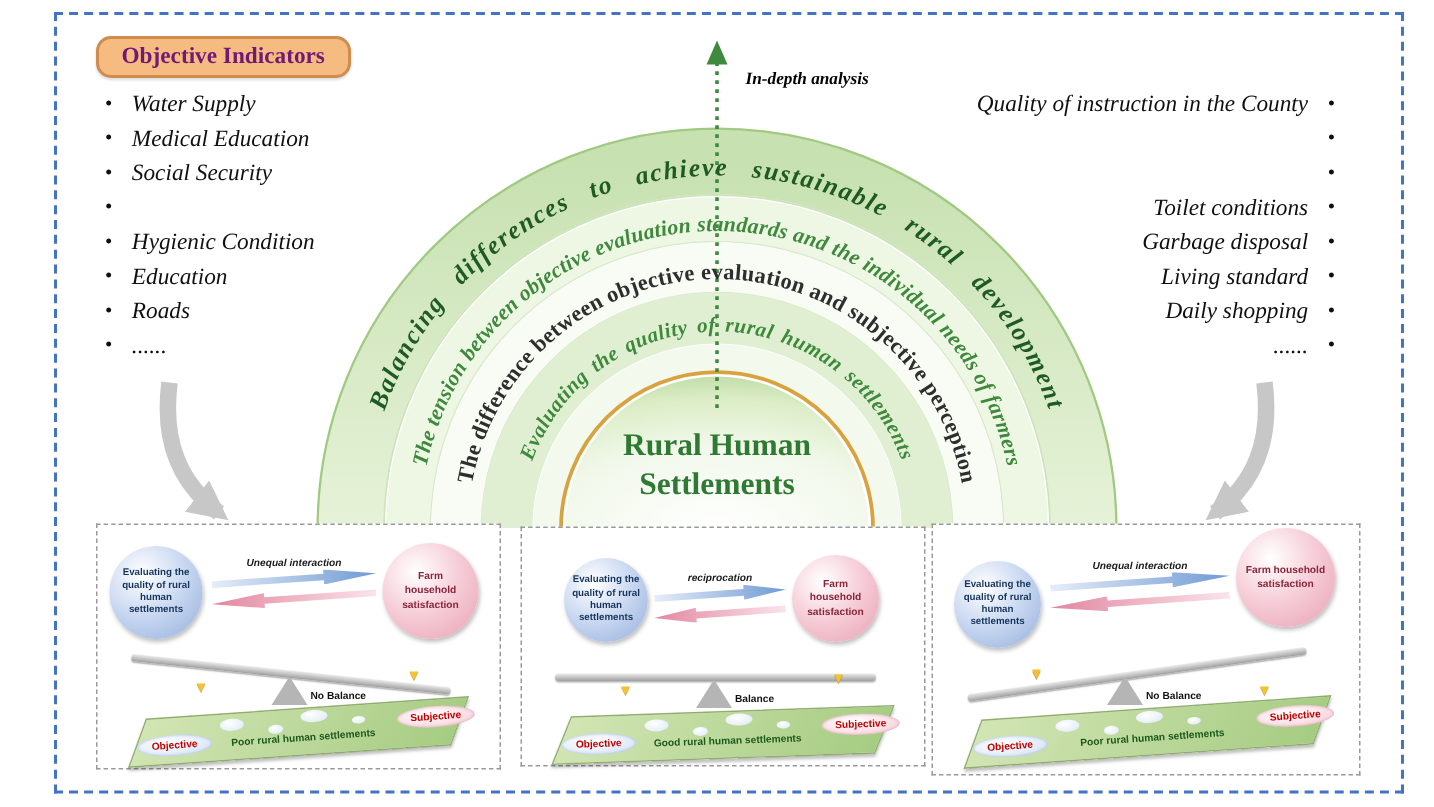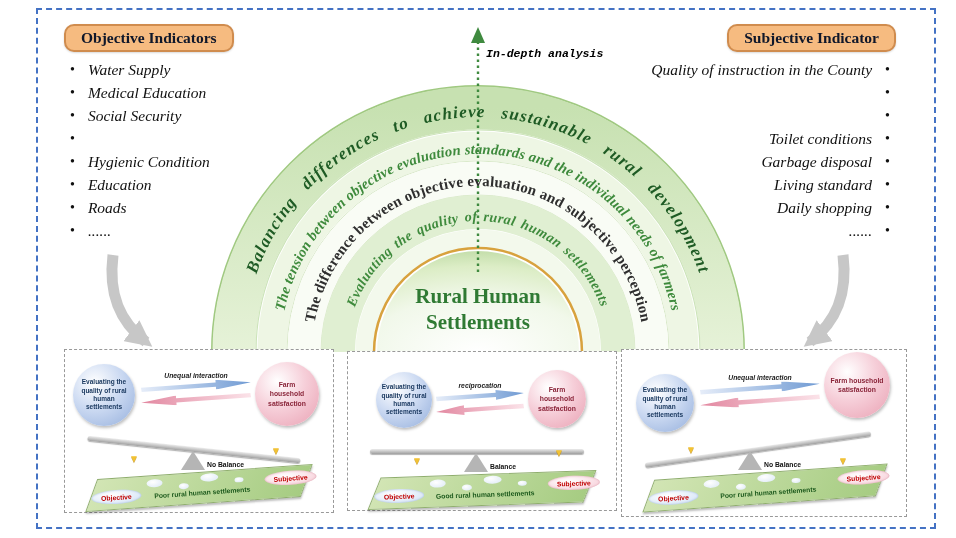--- a/index.html
+++ b/index.html
@@ -9,34 +9,34 @@
 
   .arc-layer { position:absolute; left:0; top:0; }
   svg text { font-family:"Liberation Serif", serif; font-weight:bold; }
   .ring1 { font-size:17px; font-style:italic; fill:#1e5b24; letter-spacing:1.2px; word-spacing:10px; }
   .ring2 { font-size:14.5px; font-style:italic; fill:#3e8a3c; letter-spacing:.2px; }
   .ring3 { font-size:15px; fill:#2e2e2e; letter-spacing:.2px; }
   .ring4 { font-size:14px; font-style:italic; fill:#3e8a3c; letter-spacing:.4px; word-spacing:2px; }
   .gray-arrow { stroke:#c7c7c7; stroke-width:11; fill:none; }
   .dotline { stroke:#3f8a3f; stroke-width:2.4; stroke-dasharray:2.5 3.5; }
 
-  .hdr { position:absolute; top:24px; padding:3px 15px; background:var(--header-fill,#f6bb80); border:2px solid var(--header-border,#d08c4e); border-radius:10px; font-weight:bold; font-size:15.5px; color:#0f172a; box-shadow:0 1px 2px rgba(0,0,0,.15); }
+  .hdr { position:absolute; top:24px; padding:3px 15px; background:var(--header-fill,#f6bb80); border:2px solid var(--header-border,#d08c4e); border-radius:10px; font-weight:bold; font-size:15.5px; color:#701a75; box-shadow:0 1px 2px rgba(0,0,0,.15); }
   .hdr-obj { left:64px; }
   .hdr-subj { right:60px; }
   .ind-list { position:absolute; top:58px; list-style:none; font-style:italic; font-size:15.5px; color:#101010; }
   .ind-list li { height:23px; display:flex; align-items:center; }
   .list-obj { left:70px; }
   .list-subj { right:66px; }
   .list-obj .blt { margin-right:13px; font-style:normal; }
   .list-subj li { justify-content:flex-end; }
   .list-subj .blt { margin-left:13px; font-style:normal; }
   .blt { font-size:14px; }
 
   .center-title { position:absolute; left:388px; top:283px; width:180px; text-align:center; font-size:21px; font-weight:bold; color:var(--title-green,#2f7a33); line-height:26px; }
-  .indepth { position:absolute; left:486px; top:47px; font-size:11.5px; font-style:italic; font-weight:bold; color:#000;font-family:Liberation Mono, monospace; }
+  .indepth { position:absolute; left:497px; top:47px; font-size:11.5px; font-style:italic; font-weight:bold; color:#000; }
 
   .panel { position:absolute; width:270px; height:164px; border:1.5px dashed #999; background:#fff; font-family:"Liberation Sans", sans-serif; }
   .p1 { left:64px; top:349px; }
   .p2 { left:347px; top:351px; height:160px; }
   .p3 { left:621px; top:349px; width:286px; height:168px; }
 
   .sphere { position:absolute; border-radius:50%; display:flex; align-items:center; justify-content:center; text-align:center; font-weight:bold; }
   .sphere.blue { background:radial-gradient(circle at 35% 30%, #ffffff 0%, #ccdaf2 45%, #93aedb 100%); color:#17365d; width:62px; height:62px; left:8px; top:14px; font-size:6.5px; line-height:1.3; padding:5px; box-shadow:1px 2px 3px rgba(0,0,0,.25); }
   .sphere.pink { background:radial-gradient(circle at 35% 30%, #ffffff 0%, #f6cfd9 45%, #e9a0b2 100%); color:#8a2439; width:64px; height:64px; left:190px; top:12px; font-size:6.8px; line-height:1.35; padding:6px; box-shadow:1px 2px 3px rgba(0,0,0,.25); }
   .p2 .sphere.blue { left:28px; top:20px; width:56px; height:56px; }
@@ -161,21 +161,20 @@
     <li>
         <span class="blt">•</span>
         <span>Roads</span>
       </li>
     <li>
         <span class="blt">•</span>
         <span>......</span>
       </li>
   </ul>
 
-  <div class="hdr hdr-subj">Subjective Indicator</div>
   <ul class="ind-list list-subj">
     <li>
         <span>Quality of instruction in the County</span>
         <span class="blt">•</span>
       </li>
     <li>
         <span class="blt">•</span>
       </li>
     <li>
         <span class="blt">•</span>

